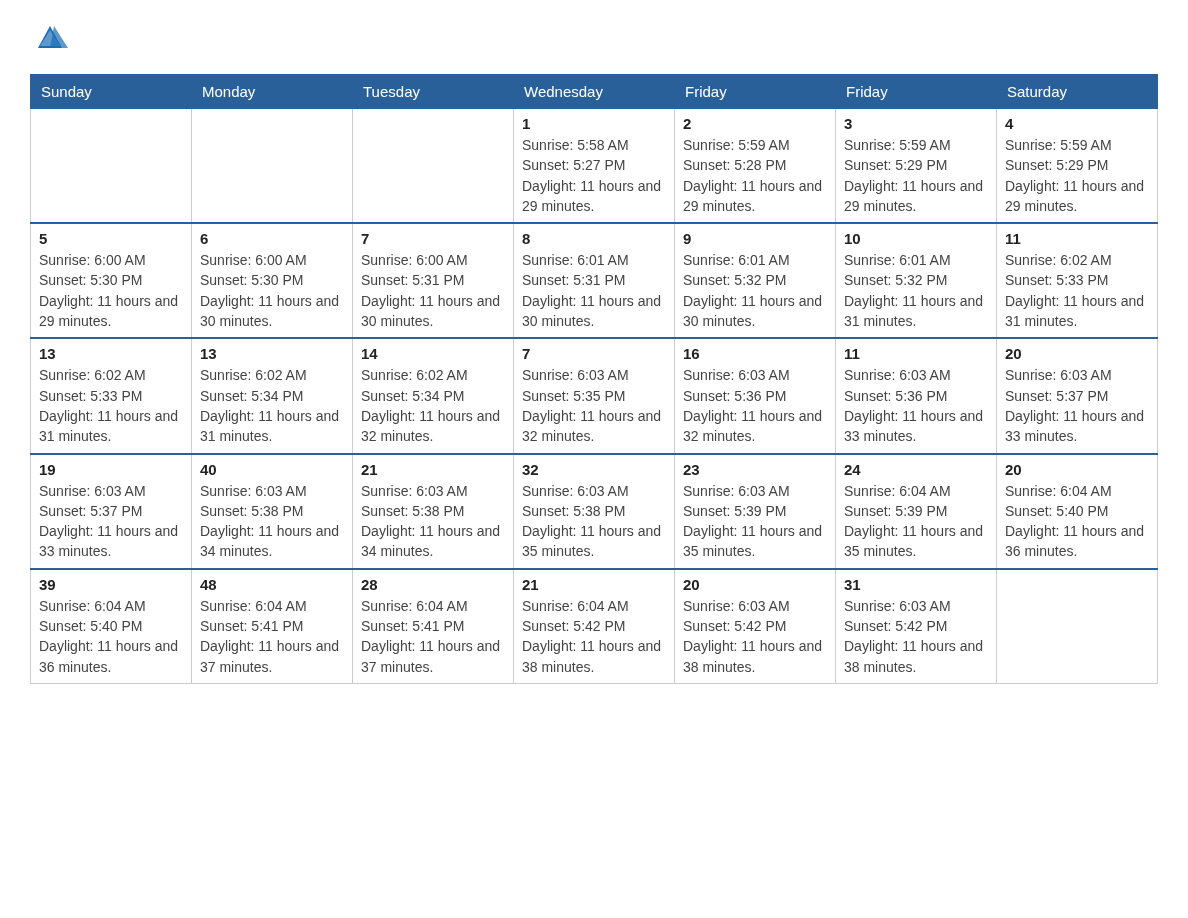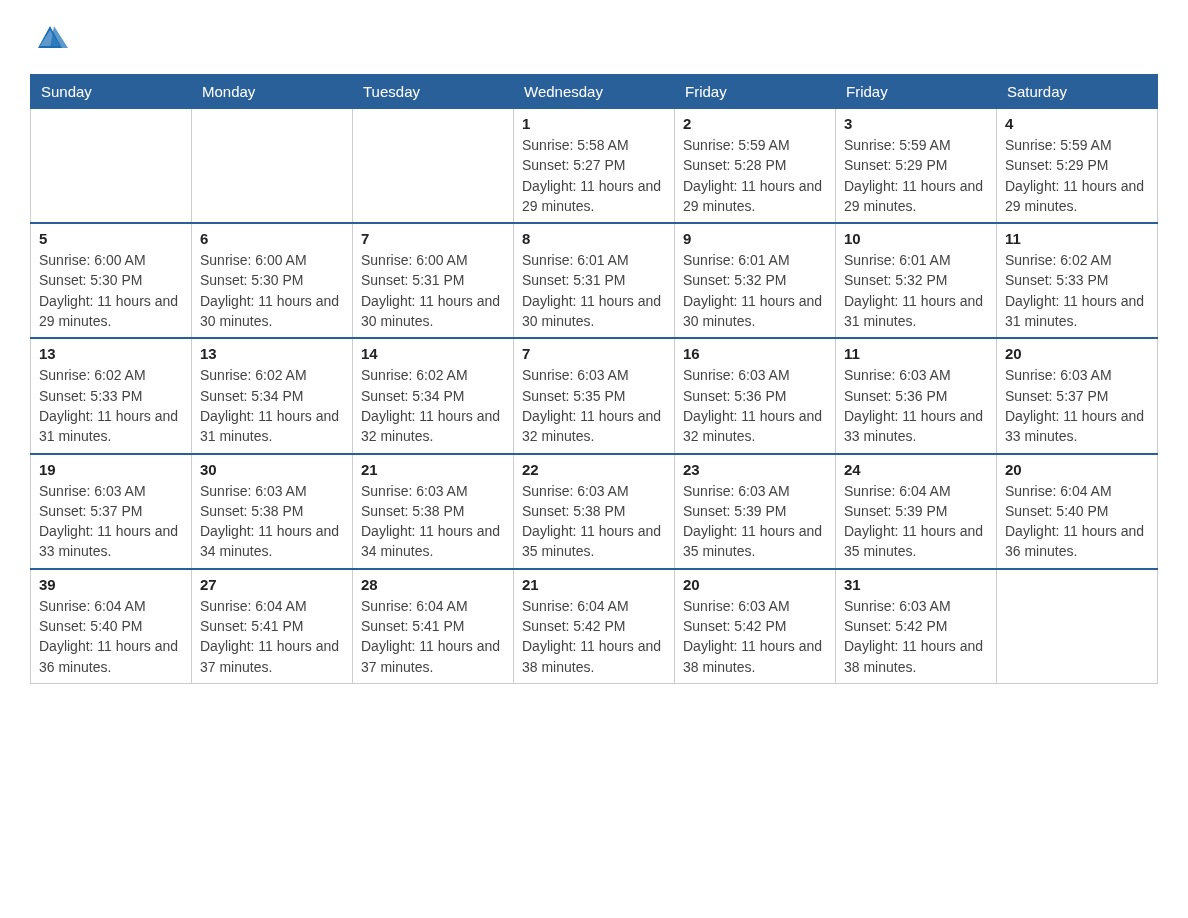--- a/index.html
+++ b/index.html
@@ -203,29 +203,29 @@
           <span class="day-number">20</span>
           <div class="day-info">Sunrise: 6:03 AM<br>Sunset: 5:37 PM<br>Daylight: 11 hours and 33 minutes.</div>
         </td>
       </tr>
       <tr class="row-border">
         <td>
           <span class="day-number">19</span>
           <div class="day-info">Sunrise: 6:03 AM<br>Sunset: 5:37 PM<br>Daylight: 11 hours and 33 minutes.</div>
         </td>
         <td>
-          <span class="day-number">30</span>
+          <span class="day-number">40</span>
           <div class="day-info">Sunrise: 6:03 AM<br>Sunset: 5:38 PM<br>Daylight: 11 hours and 34 minutes.</div>
         </td>
         <td>
           <span class="day-number">21</span>
           <div class="day-info">Sunrise: 6:03 AM<br>Sunset: 5:38 PM<br>Daylight: 11 hours and 34 minutes.</div>
         </td>
         <td>
-          <span class="day-number">22</span>
+          <span class="day-number">32</span>
           <div class="day-info">Sunrise: 6:03 AM<br>Sunset: 5:38 PM<br>Daylight: 11 hours and 35 minutes.</div>
         </td>
         <td>
           <span class="day-number">23</span>
           <div class="day-info">Sunrise: 6:03 AM<br>Sunset: 5:39 PM<br>Daylight: 11 hours and 35 minutes.</div>
         </td>
         <td>
           <span class="day-number">24</span>
           <div class="day-info">Sunrise: 6:04 AM<br>Sunset: 5:39 PM<br>Daylight: 11 hours and 35 minutes.</div>
         </td>
@@ -233,21 +233,21 @@
           <span class="day-number">20</span>
           <div class="day-info">Sunrise: 6:04 AM<br>Sunset: 5:40 PM<br>Daylight: 11 hours and 36 minutes.</div>
         </td>
       </tr>
       <tr class="row-border">
         <td>
           <span class="day-number">39</span>
           <div class="day-info">Sunrise: 6:04 AM<br>Sunset: 5:40 PM<br>Daylight: 11 hours and 36 minutes.</div>
         </td>
         <td>
-          <span class="day-number">27</span>
+          <span class="day-number">48</span>
           <div class="day-info">Sunrise: 6:04 AM<br>Sunset: 5:41 PM<br>Daylight: 11 hours and 37 minutes.</div>
         </td>
         <td>
           <span class="day-number">28</span>
           <div class="day-info">Sunrise: 6:04 AM<br>Sunset: 5:41 PM<br>Daylight: 11 hours and 37 minutes.</div>
         </td>
         <td>
           <span class="day-number">21</span>
           <div class="day-info">Sunrise: 6:04 AM<br>Sunset: 5:42 PM<br>Daylight: 11 hours and 38 minutes.</div>
         </td>

